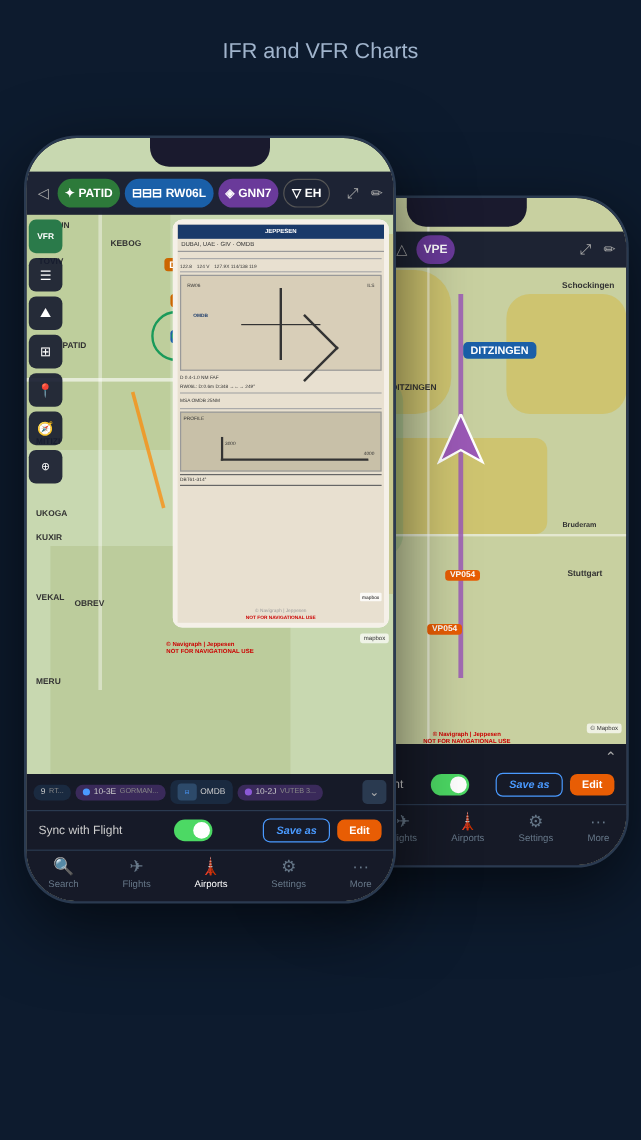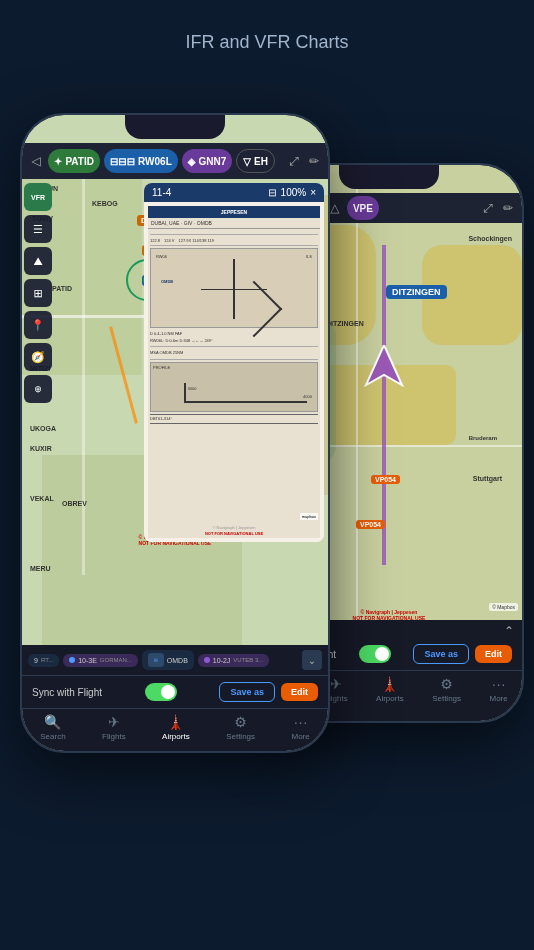--- a/index.html
+++ b/index.html
@@ -285,20 +285,21 @@
     }
 
     .btn-save {
       padding: 4px 10px;
       background: transparent;
       border: 1px solid #4a9aff;
       color: #4a9aff;
       border-radius: 6px;
       font-size: 9px;
       font-weight: 600;
+      font-style: italic;
     }
 
     .btn-edit {
       padding: 4px 10px;
       background: #e85d04;
       border: none;
       color: white;
       border-radius: 6px;
       font-size: 9px;
       font-weight: 600;
@@ -571,28 +572,20 @@
         <div style="position:absolute;left:225px;top:240px;background:#cc6600;color:white;padding:1px 4px;border-radius:3px;font-size:8px;font-weight:700;z-index:4;">VELAN</div>
 
         <svg style="position:absolute;left:100px;top:140px;z-index:4;" width="50" height="50">
           <circle cx="25" cy="25" r="20" fill="none" stroke="#1a9a5a" stroke-width="2"></circle>
           <circle cx="25" cy="25" r="4" fill="#1a9a5a"></circle>
         </svg>
 
         <div style="position:absolute;left:100px;top:210px;width:3px;height:100px;background:#ff8800;opacity:0.7;transform:rotate(-15deg);z-index:4;"></div>
 
         <div class="chart-panel">
-          <div class="chart-header">
-            <span>11-4</span>
-            <div style="display:flex;align-items:center;gap:4px;">
-              <span style="font-size:10px;">⊟</span>
-              <span>100%</span>
-              <span style="cursor:pointer;">×</span>
-            </div>
-          </div>
           <div class="chart-content">
 
             <div style="background:#e8e0d0;width:100%;height:100%;position:relative;overflow:hidden;">
 
               <div style="background:#1a3a6a;color:white;font-size:5px;padding:3px;text-align:center;font-weight:700;">JEPPESEN</div>
               <div style="font-size:5px;color:#333;padding:2px 3px;border-bottom:1px solid #999;">DUBAI, UAE · GIV · OMDB</div>
 
               <div style="padding:2px;position:relative;">
 
                 <div style="height:1px;background:#aaa;margin:3px 0;"></div>

